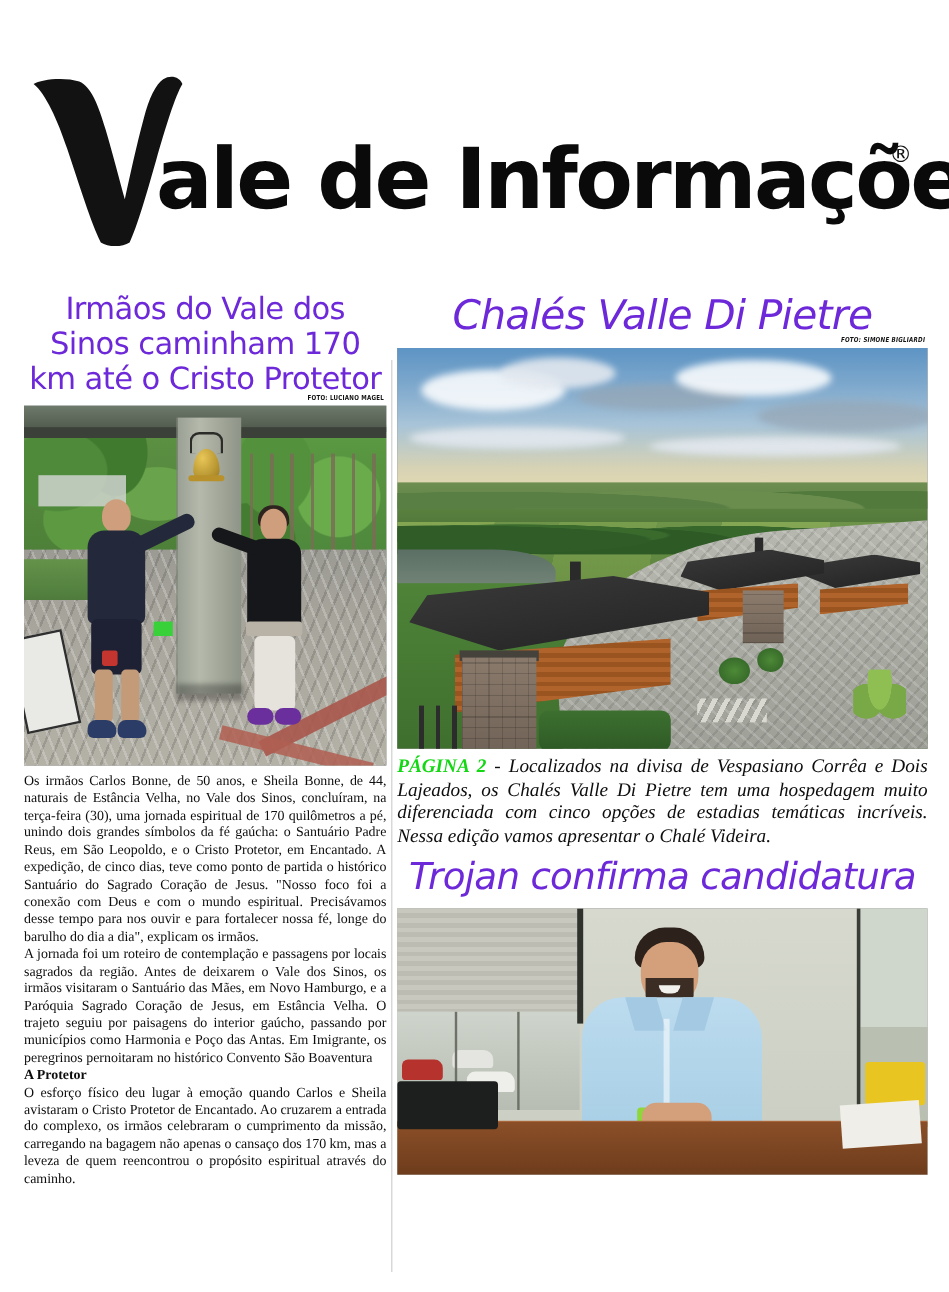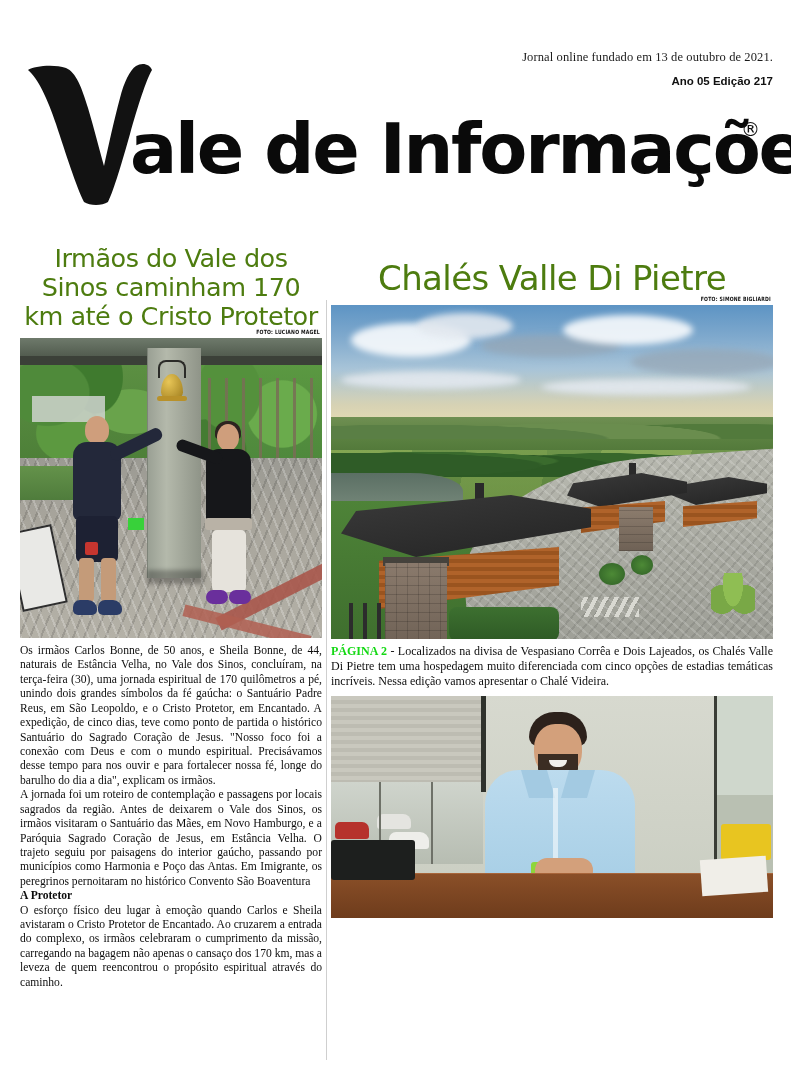--- a/index.html
+++ b/index.html
@@ -79,35 +79,36 @@
   }
 
   
   .col-left {
     position: absolute;
     left: 20px; top: 244px;
     width: 302px;
   }
   .col-right {
     position: absolute;
-    left: 331px; top: 259px;
+    left: 331px; top: 244px;
     width: 442px;
+    font-style: italic;
   }
   .vrule {
     position: absolute;
     left: 326px; top: 300px;
     width: 1px; height: 760px;
     background: #cfcfcf;
   }
 
   
   .headline {
     font-family: "DejaVu Sans", sans-serif;
     font-weight: normal;
-    color: #4d7c0f;
+    color: #6d28d9;
     line-height: 1.13;
   }
   .hl-left {
     font-size: 25.5px;
     text-align: center;
     letter-spacing: -0.5px;
   }
   .hl-right {
     font-size: 34px;
     text-align: center;
@@ -141,21 +142,21 @@
     line-height: 1.245;
     text-align: justify;
     color: #0d0d0d;
   }
   .body-text p { margin: 0; }
   .subhead {
     font-weight: bold;
   }
   .caption {
     font-family: "Liberation Serif", serif;
-    font-size: 12px;
+    font-size: 16px;
     line-height: 1.23;
     text-align: justify;
     color: #0d0d0d;
   }
   .pagetag {
     color: #14d814;
     font-weight: bold;
     font-family: "Liberation Serif", serif;
   }
 
@@ -576,24 +577,20 @@
   .ph3 .paper {
     position: absolute; right: 6px; bottom: 24px; width: 66px; height: 36px;
     background: #f0eee8; transform: rotate(-4deg);
   }
 </style>
 </head>
 <body>
 
 <div class="page">
 
-  <div class="header-meta">
-    <div class="founded">Jornal online fundado em 13 de outubro de 2021.</div>
-    <div class="edition-no">Ano 05 Edição 217</div>
-  </div>
 
   <div class="masthead">
     <svg class="mast-v" viewBox="0 0 150 145">
       <path d="M4 8 C10 4 30 2 42 6 C52 10 58 26 64 46 C70 66 76 90 80 104
                C84 86 90 58 96 36 C100 20 106 8 112 4
                C118 0 126 2 128 8 C122 18 114 44 106 72
                C98 100 90 128 84 140 C78 144 66 144 60 140
                C52 124 42 92 32 62 C24 38 14 16 4 8 Z" fill="#121212"></path>
     </svg>
     <div class="mast-word">ale de Informações</div>
@@ -704,20 +701,21 @@
       </div>
       <div class="bush" style="left:268px; top:258px; width:26px; height:22px;"></div>
       <div class="bush" style="left:300px; top:250px; width:22px; height:20px;"></div>
       <div class="palm"></div>
     </div>
 
     <div class="caption" style="margin-top:5px;">
       <span class="pagetag">PÁGINA 2</span><span> - Localizados na divisa de Vespasiano Corrêa e Dois Lajeados, os Chalés Valle Di Pietre tem uma hospedagem muito diferenciada com cinco opções de estadias temáticas incríveis. Nessa edição vamos apresentar o Chalé Videira.</span>
     </div>
 
+    <div class="headline hl-trojan">Trojan confirma candidatura</div>
 
     <div class="photo ph3" style="margin-top:8px;">
       <div class="wall"></div>
       <div class="win-l"></div>
       <div class="win-l-glass"></div>
       <div class="car-red"></div>
       <div class="car-w1"></div>
       <div class="car-w2"></div>
       <div class="mullion" style="left:48px;"></div>
       <div class="mullion" style="left:100px;"></div>

